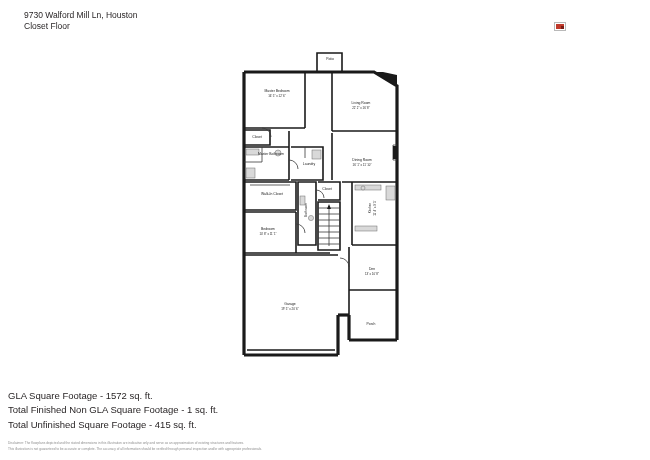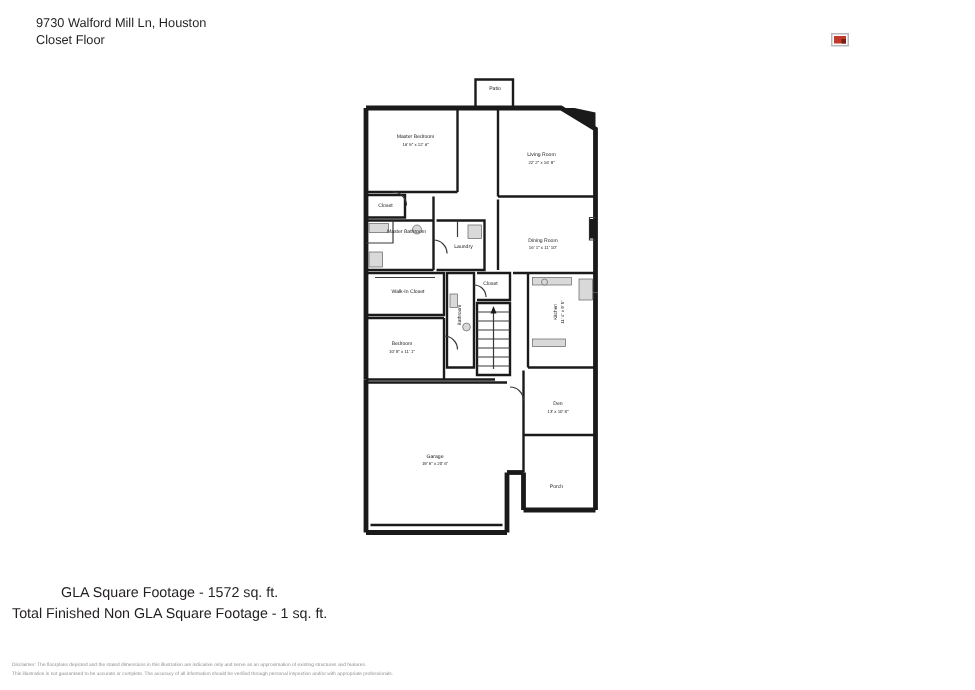--- a/index.html
+++ b/index.html
@@ -68,21 +68,20 @@
     pointer-events: none;
   }
   .plan-svg { display: block; }
 
   
   .summary {
     position: absolute;
     left: 8px;
     top: 389px;
     line-height: 1.52;
-    text-align: center;
   }
   .summary div {
     font-size: 9.5px;
     color: #231f20;
   }
   .disclaimer {
     position: absolute;
     left: 8px;
     top: 440px;
     width: 500px;
@@ -240,18 +239,19 @@
     <text class="rdim" x="290" y="310">19' 5" x 20' 6"</text>
 
     <text class="rlabel" x="371" y="325">Porch</text>
   </g>
 </svg>
 </div>
 
 <div class="summary">
   <div>GLA Square Footage - 1572 sq. ft.</div>
   <div>Total Finished Non GLA Square Footage - 1 sq. ft.</div>
+  <div>Total Unfinished Square Footage - 415 sq. ft.</div>
 </div>
 
 <div class="disclaimer">
   <div>Disclaimer: The floorplans depicted and the stated dimensions in this illustration are indicative only and serve as an approximation of existing structures and features.</div>
   <div>This illustration is not guaranteed to be accurate or complete. The accuracy of all information should be verified through personal inspection and/or with appropriate professionals.</div>
 </div>
 
 </body></html>

